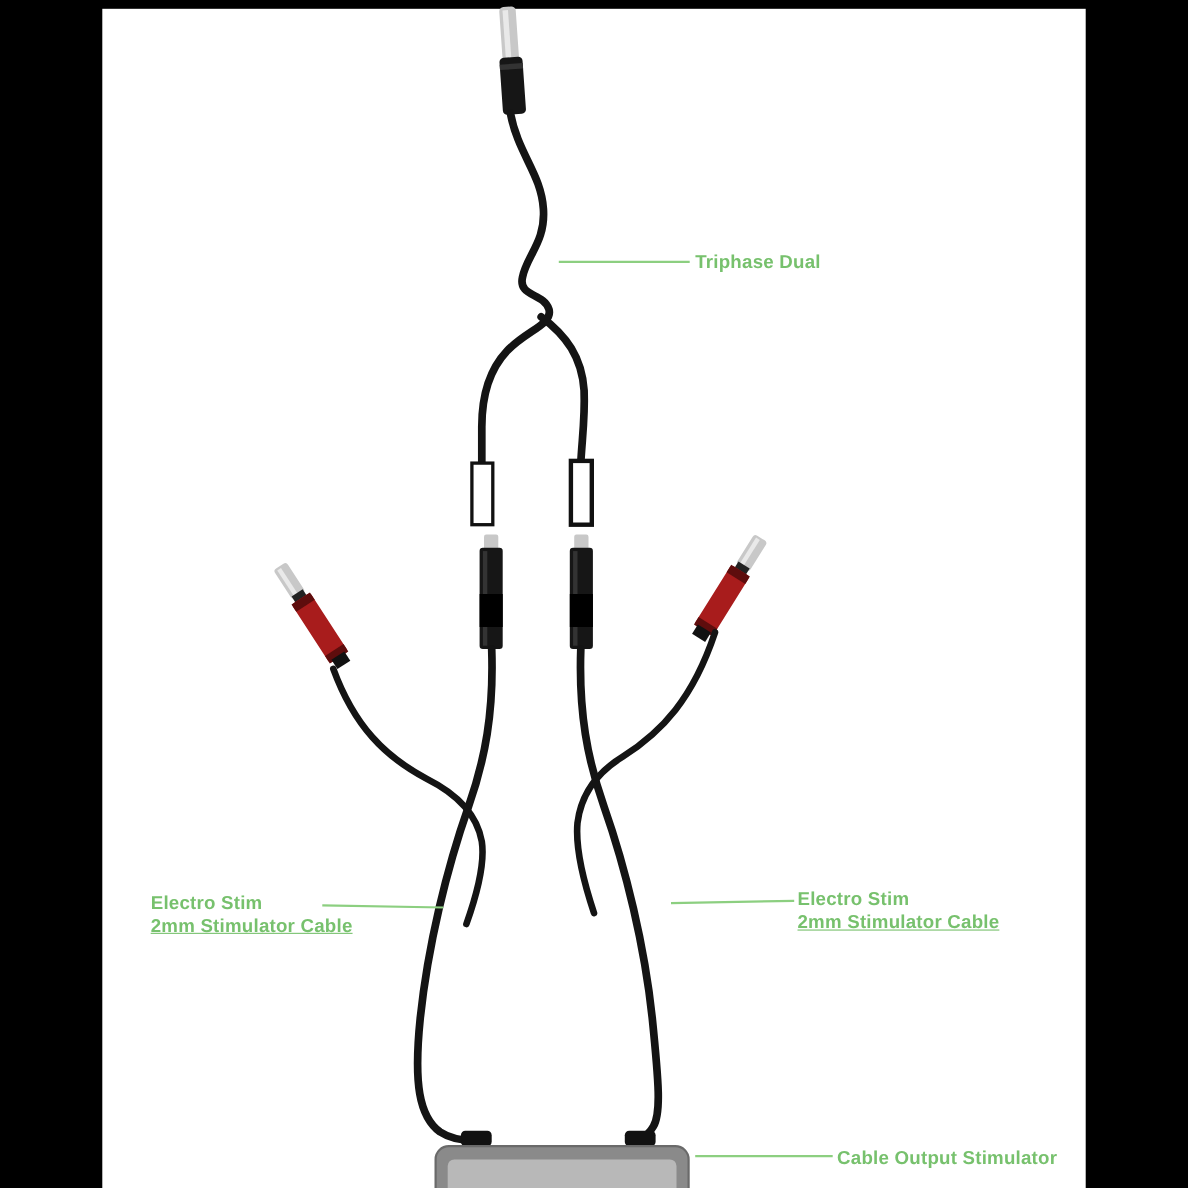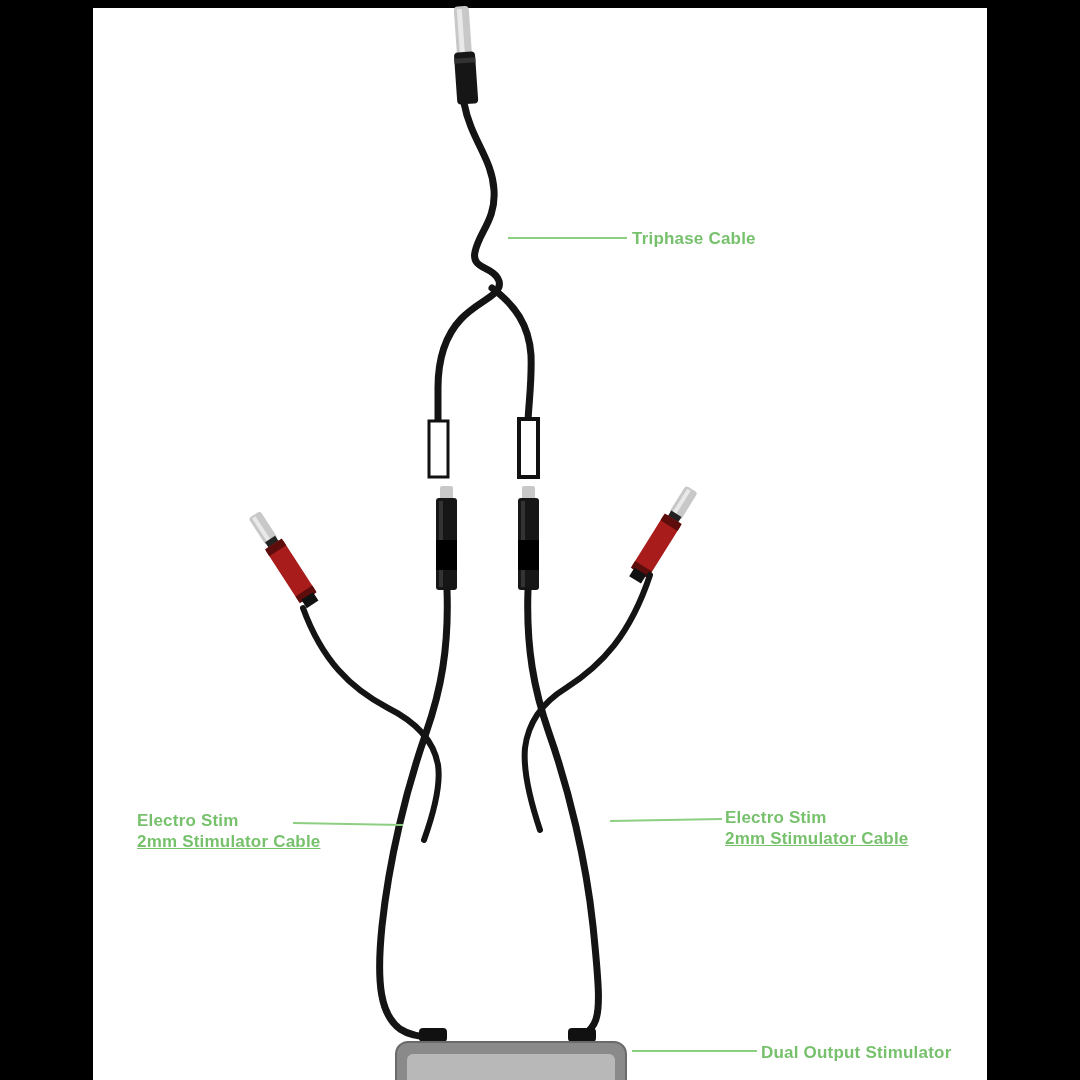--- a/index.html
+++ b/index.html
@@ -99,27 +99,27 @@
     <rect class="plugnub" x="568" y="1028" width="28" height="14" rx="4"></rect>
     <rect x="396" y="1042" width="230" height="50" rx="12" fill="var(--device-gray)" stroke="#6a6a6a" stroke-width="2"></rect>
     <rect x="407" y="1054" width="208" height="32" rx="6" fill="#b8b8b8"></rect>
 
     <line class="leader" x1="508" y1="238" x2="627" y2="238"></line>
     <line class="leader" x1="293" y1="823" x2="403" y2="825"></line>
     <line class="leader" x1="610" y1="821" x2="722" y2="819"></line>
     <line class="leader" x1="632" y1="1051" x2="757" y2="1051"></line>
   </svg>
 
-  <div class="label" style="left:632px;top:228px;">Triphase Cable</div>
+  <div class="label" style="left:632px;top:228px;">Triphase Dual</div>
 
   <div class="label" style="left:137px;top:810px;">
     <span>Electro Stim</span>
     <span class="l2">2mm Stimulator Cable</span>
   </div>
 
   <div class="label" style="left:725px;top:807px;">
     <span>Electro Stim</span>
     <span class="l2">2mm Stimulator Cable</span>
   </div>
 
-  <div class="label" style="left:761px;top:1042px;">Dual Output Stimulator</div>
+  <div class="label" style="left:761px;top:1042px;">Cable Output Stimulator</div>
 
 </div>
 
 </body></html>

